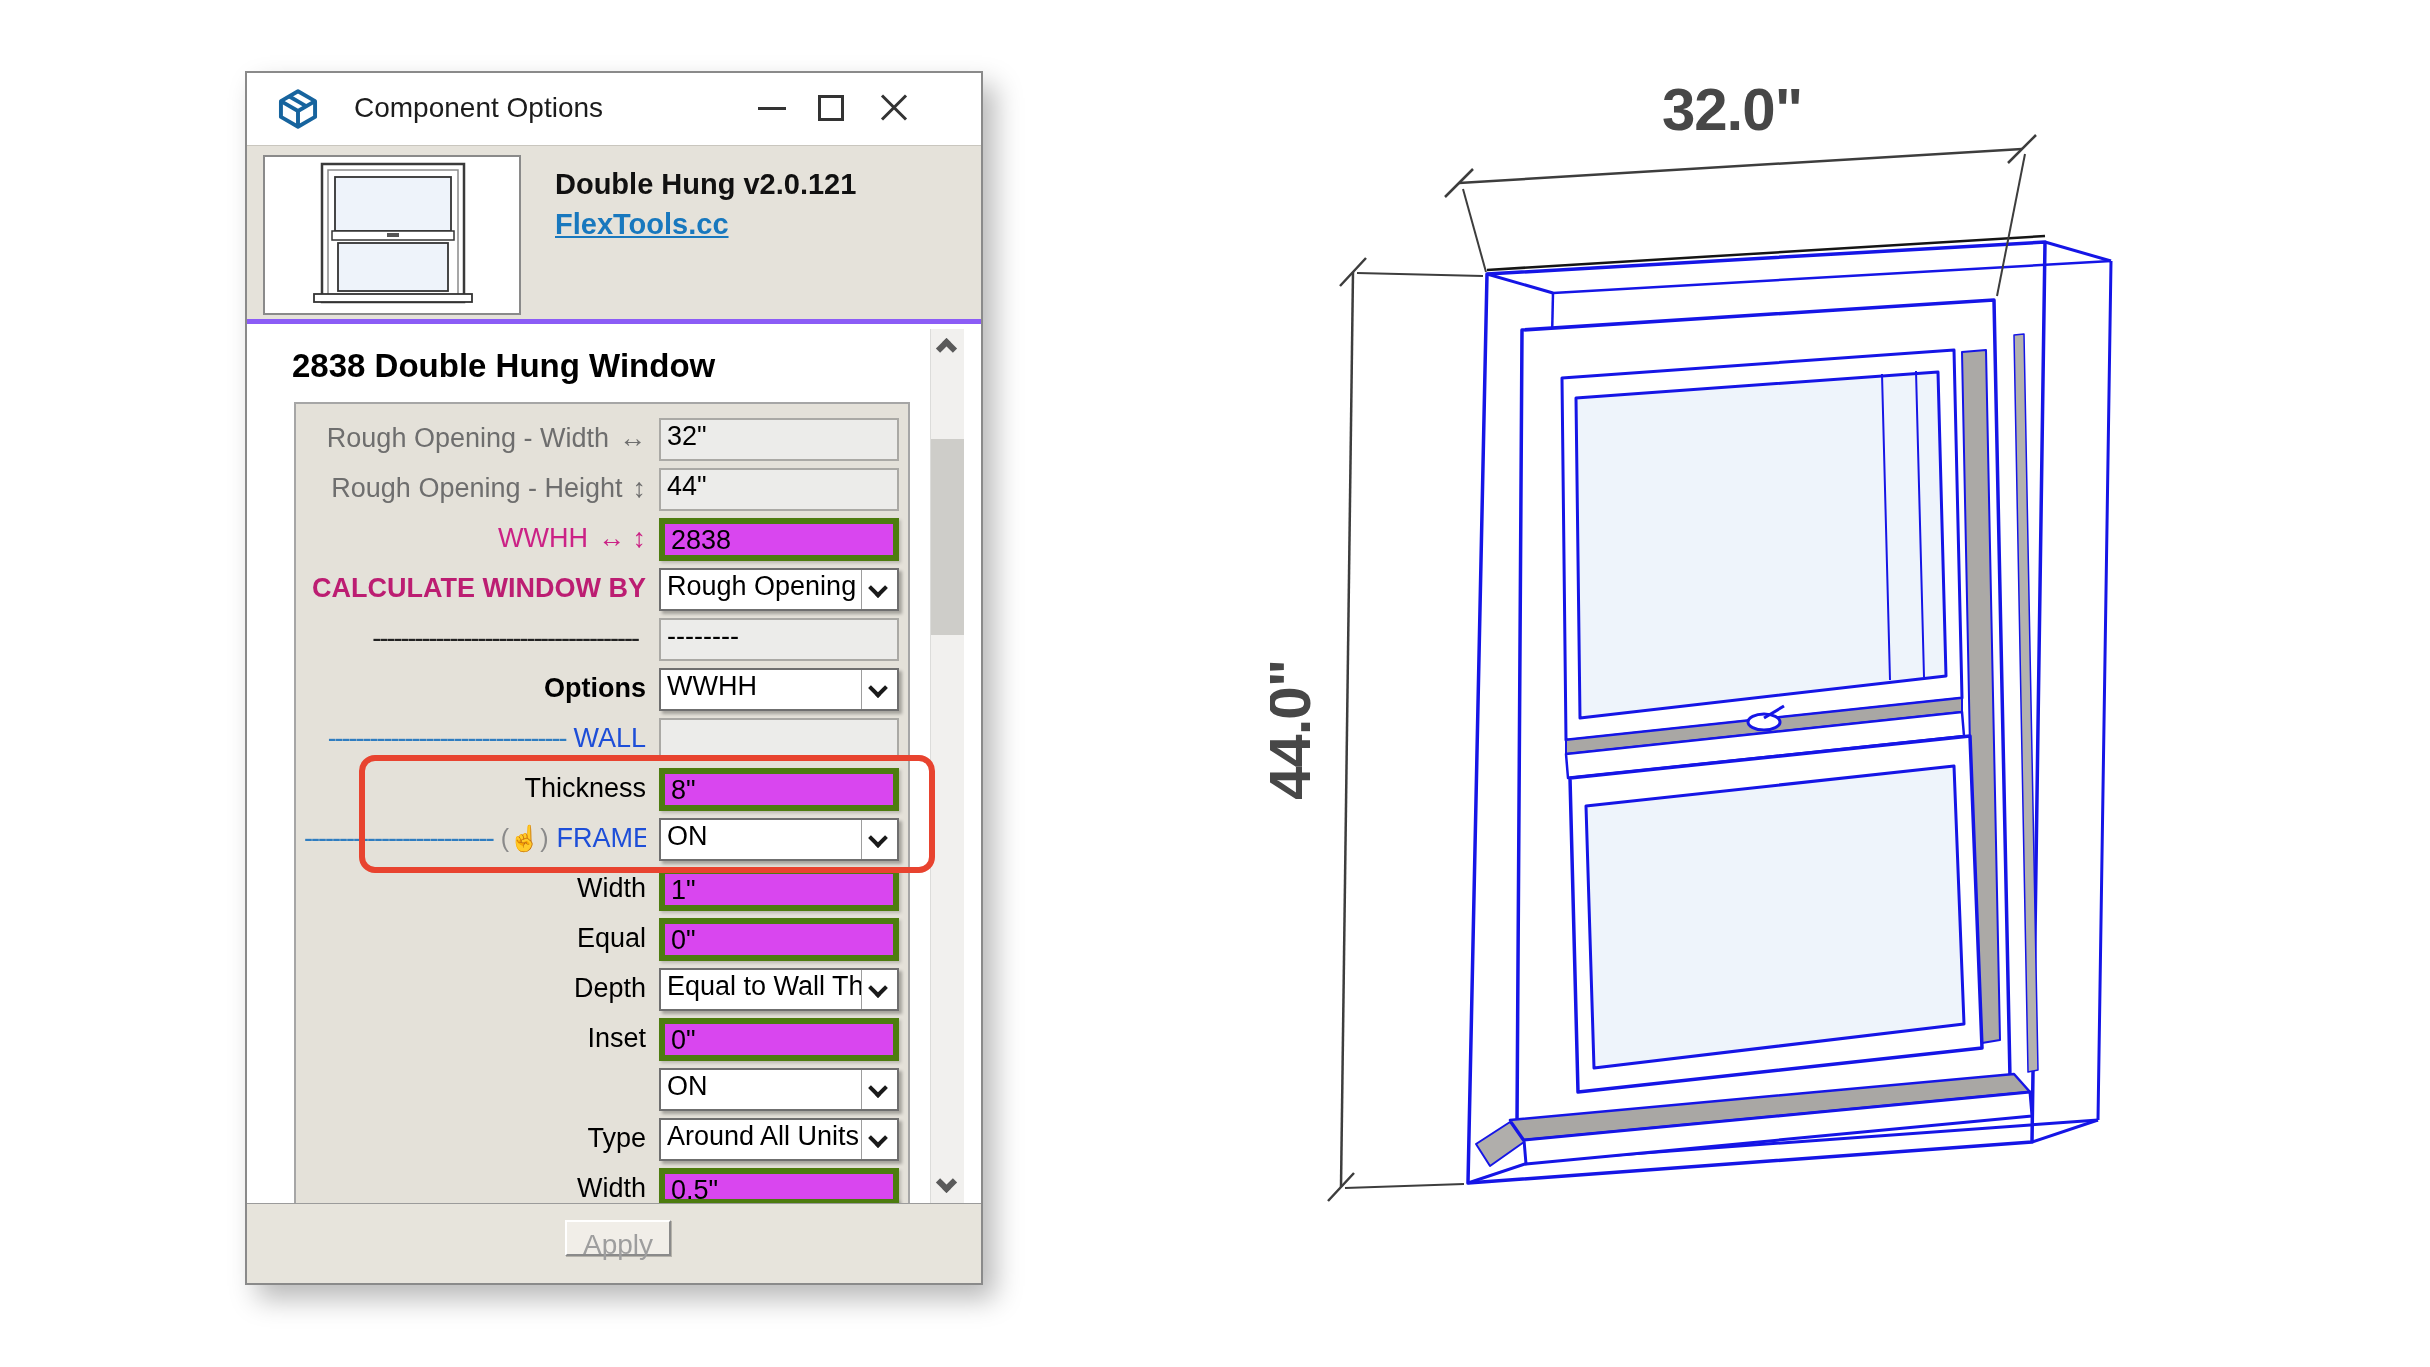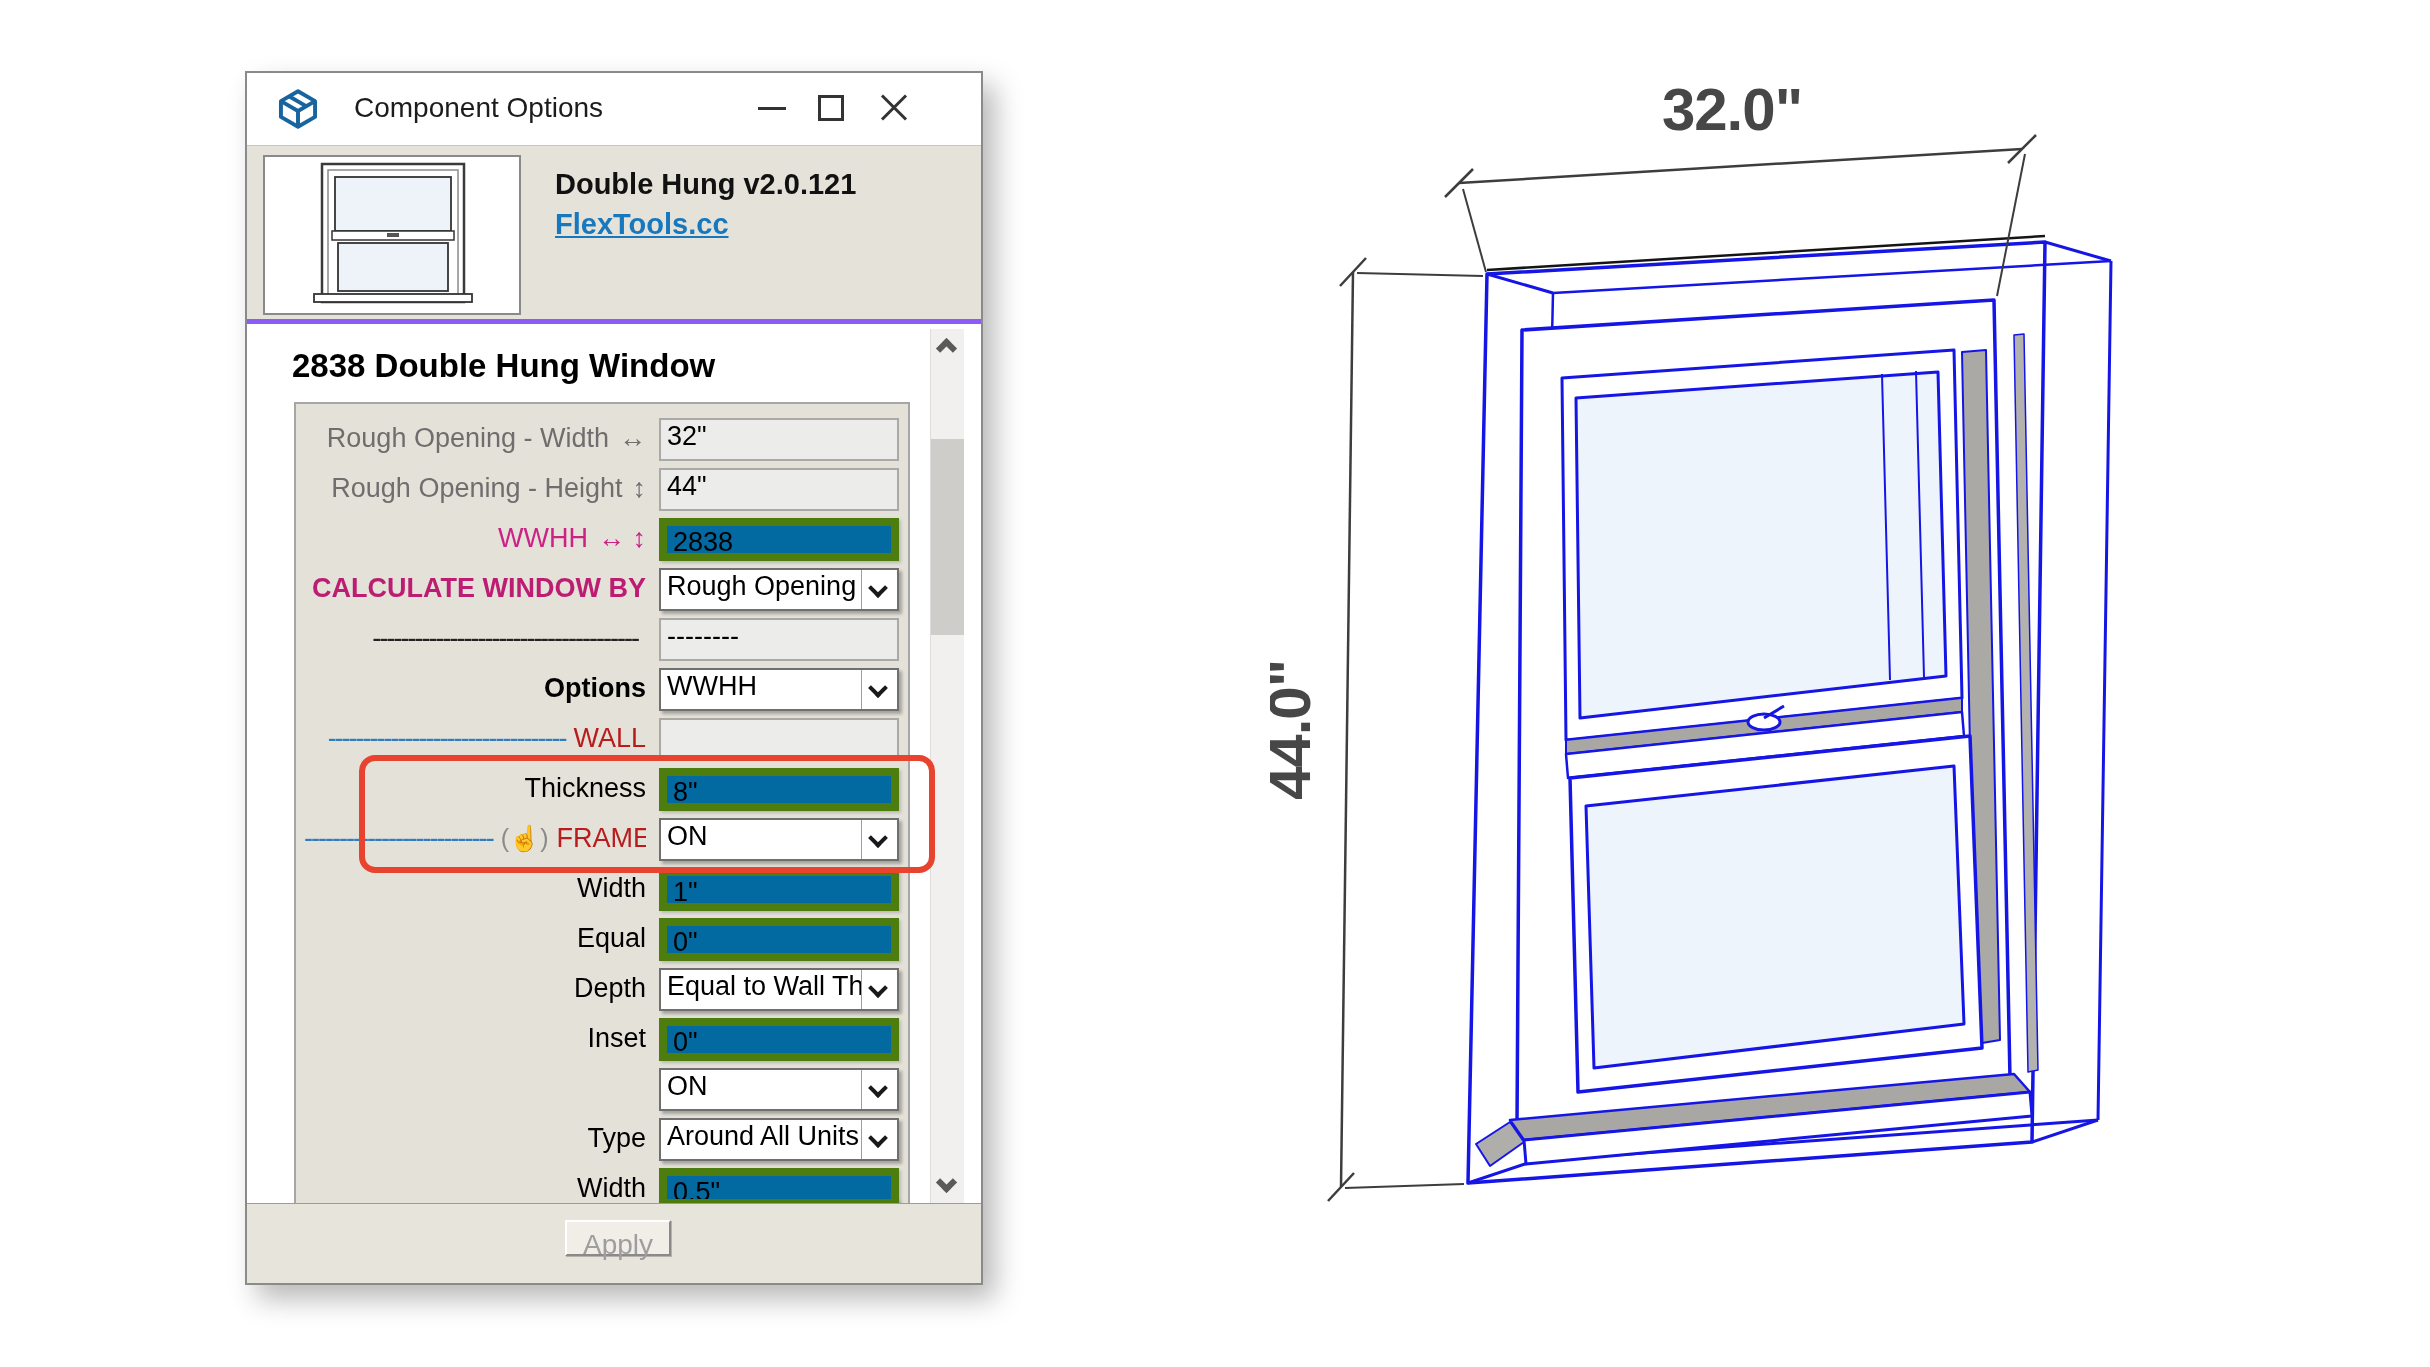--- a/index.html
+++ b/index.html
@@ -35,28 +35,28 @@
            background:#e4e1d9; border:2px solid #a6a6a6; overflow:hidden; }
   .frow { position:absolute; left:0; width:100%; height:43px; }
   .flabel { position:absolute; left:8px; top:0; width:342px; height:43px; text-align:right;
             font-size:27px; padding-top:5px; white-space:nowrap; overflow:hidden; }
   .flabel span { vertical-align:baseline; }
   .pre { letter-spacing:-2px; margin-right:8px; }
   .pre.black { color:#222; } .pre.blue { color:#2f7dc0; }
   .hand { color:#8a8a8a; margin-right:8px; font-size:25px; }
   .lbl.black,.arrows.black { color:#000; }
   .lbl.gray,.arrows.gray { color:#6e6e6e; }
-  .lbl.blue,.arrows.blue { color:#b91c1c; }
+  .lbl.blue,.arrows.blue { color:#1d4ed8; }
   .lbl.bold { color:#000; font-weight:bold; }
   .lbl.magenta,.arrows.magenta { color:#cb2286; }
   .lbl.magenta-bold { color:#bc1d72; font-weight:bold; }
   .arrows { margin-left:10px; }
 
   .ctrl { position:absolute; left:363px; top:0; width:240px; height:43px; font-size:27px; }
-  .tb { background:#0369a1; border:8px solid #4d7c0f; box-shadow:2px 2px 3px rgba(0,0,0,.18);
+  .tb { background:#d946ef; border:6px solid #4d7c0f; box-shadow:2px 2px 3px rgba(0,0,0,.18);
         padding:1px 6px; color:#000; white-space:nowrap; overflow:hidden; }
   .tb.dis { background:#ececea; border:2px solid #aaa9a5; box-shadow:none; }
   .dd { background:#fff; border:2px solid #6f6f6f; box-shadow:3px 3px 3px rgba(0,0,0,.28);
         display:flex; justify-content:space-between; align-items:stretch; cursor:default; }
   .dd .val { padding:1px 2px 0 6px; white-space:nowrap; overflow:hidden; flex:1 1 auto; }
   .dd .chevbox { flex:0 0 36px; border-left:1px solid #9d9d9d; position:relative; background:#fff; }
   .dd .chev { position:absolute; left:9px; top:11px; width:14px; height:14px;
               border:solid #1a1a1a; border-width:0 0 4px 4px; transform:rotate(-45deg); }
 
   .hilite { position:absolute; left:112px; top:431px; width:576px; height:118px;

